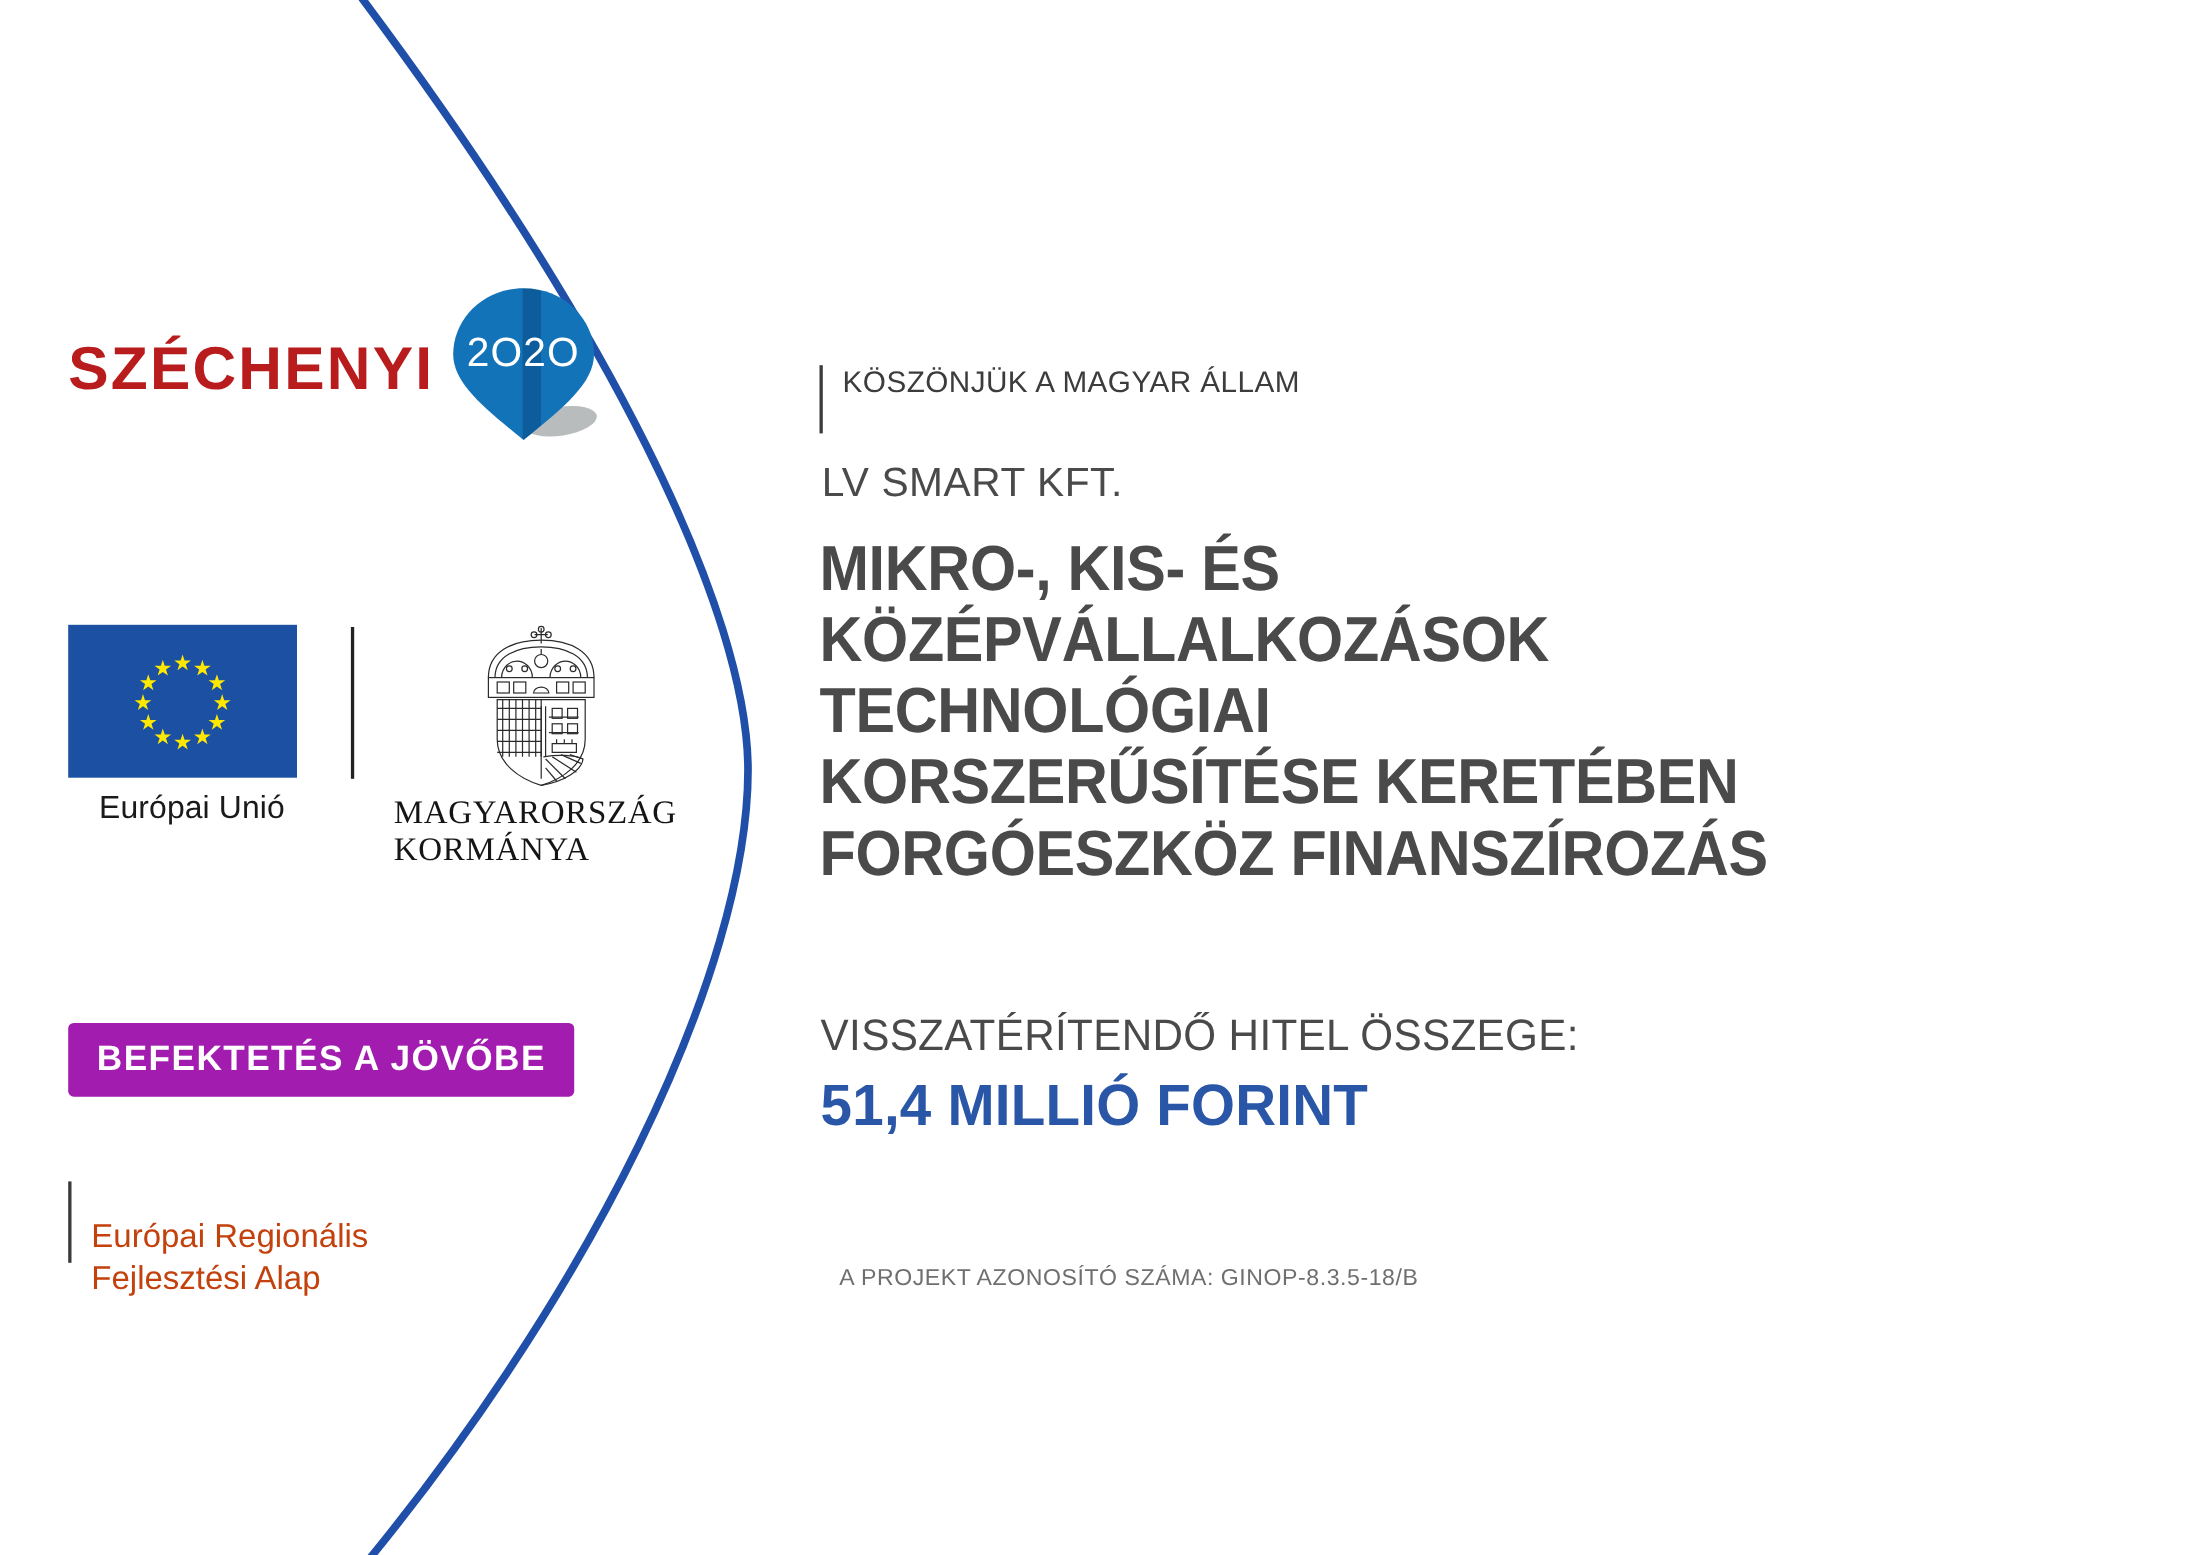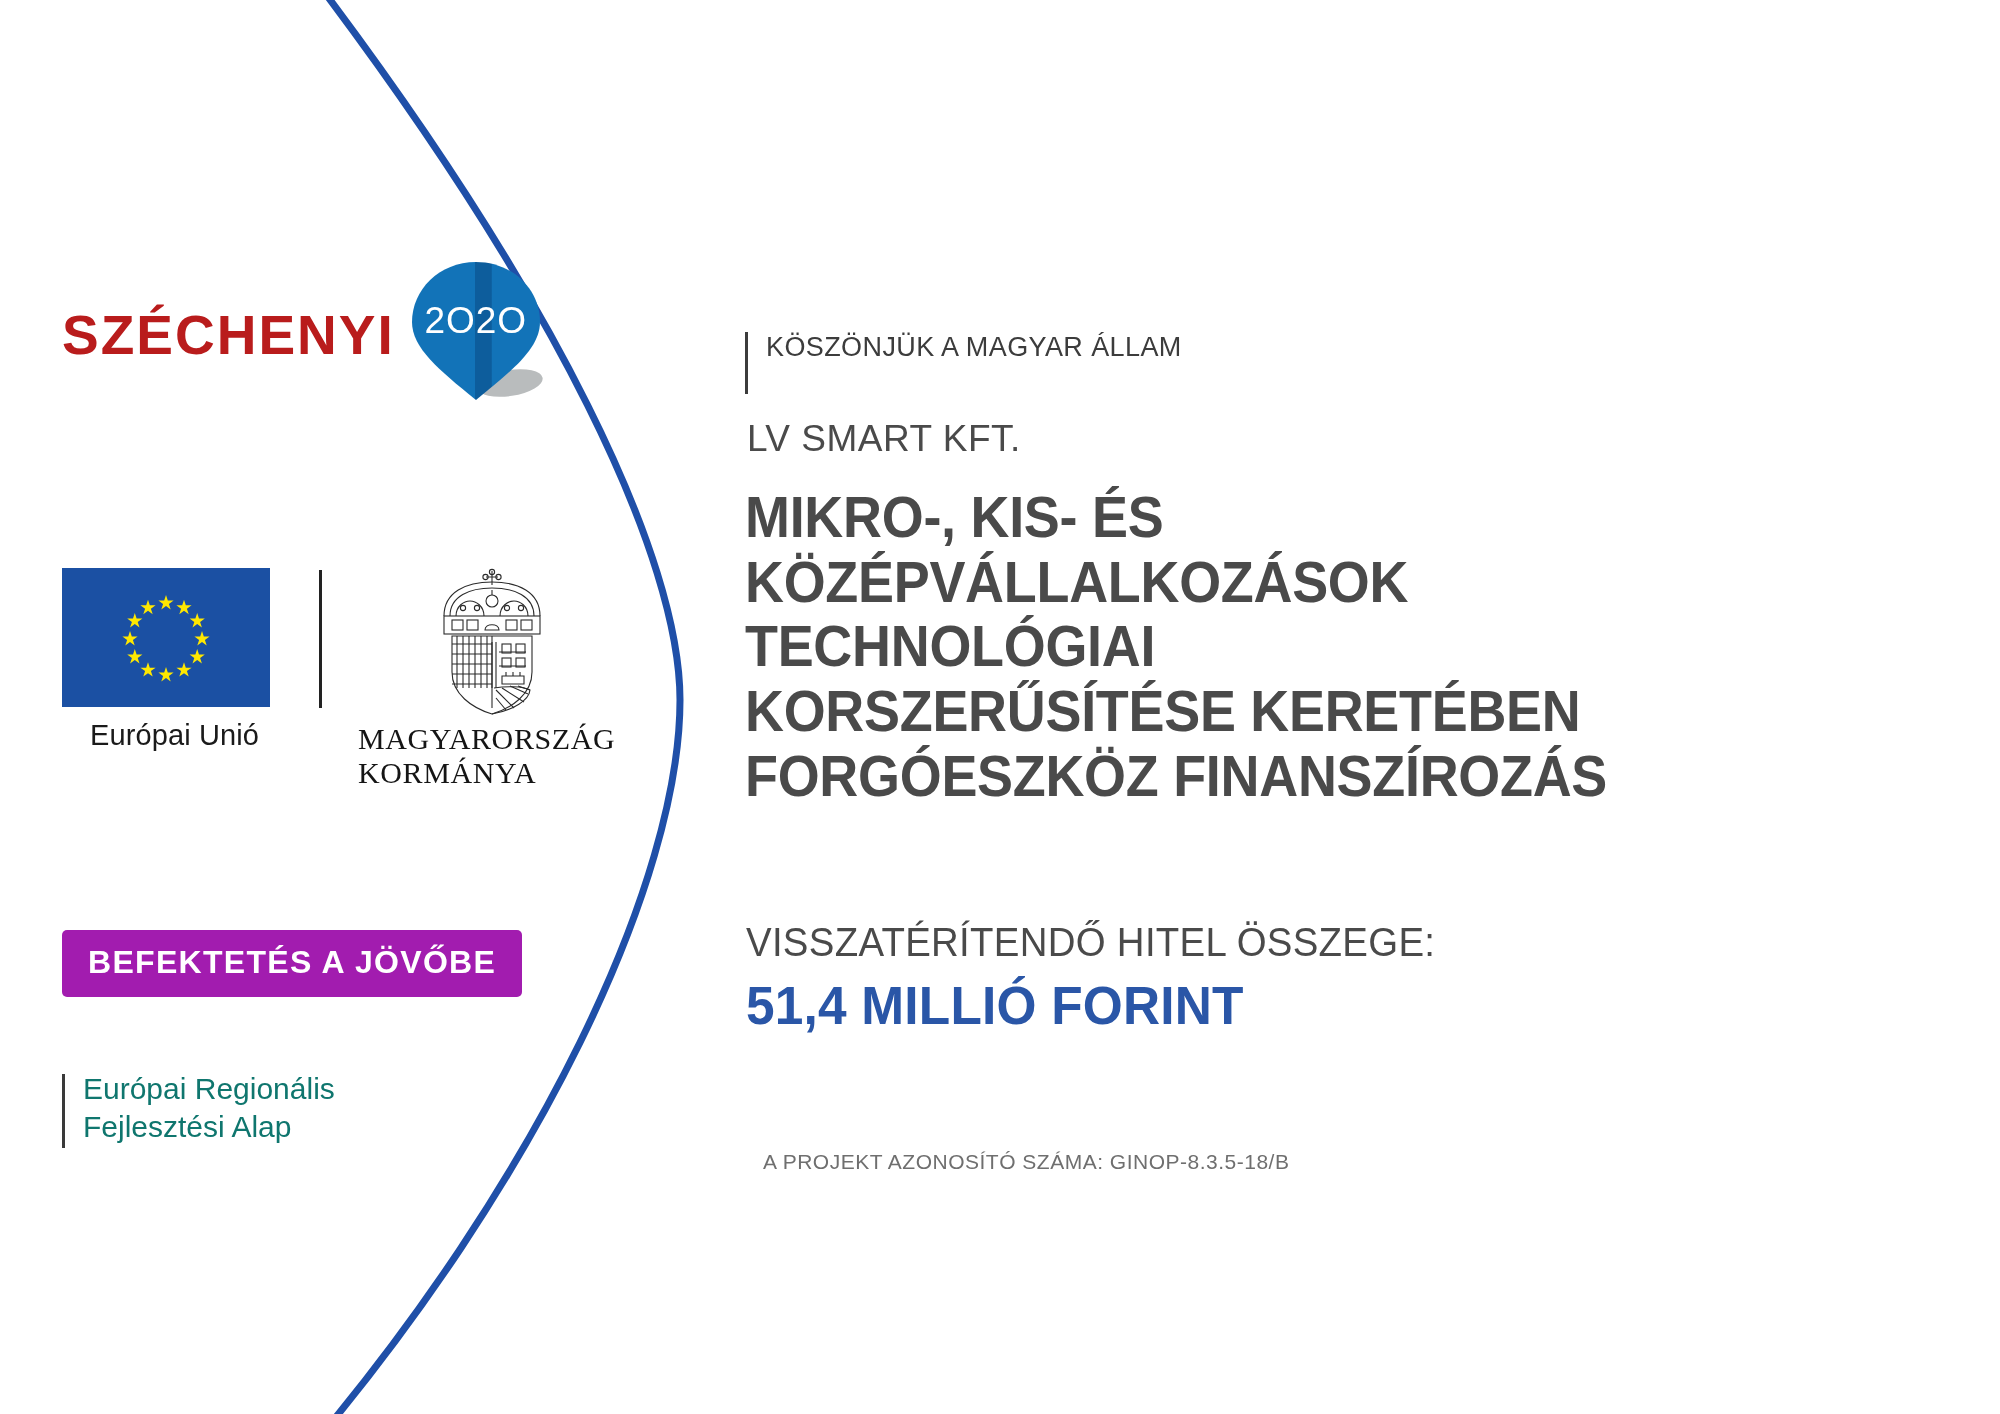--- a/index.html
+++ b/index.html
@@ -148,22 +148,23 @@
     width: 3px;
     height: 74px;
     background: #3a3a3a;
     margin-top: 4px;
   }
   .erfa-text {
     margin-left: 18px;
     font-family: "Liberation Sans", sans-serif;
     font-size: 30px;
     line-height: 1.28;
-    color: #0f766e;
-    white-space: nowrap;
+    color: #c2410c;
+    white-space: nowrap;
+    margin-top: 36px;
   }
 
   
   .right-col {
     position: absolute;
     left: 745px;
     top: 0;
     width: 1200px;
     height: 1414px;
   }

